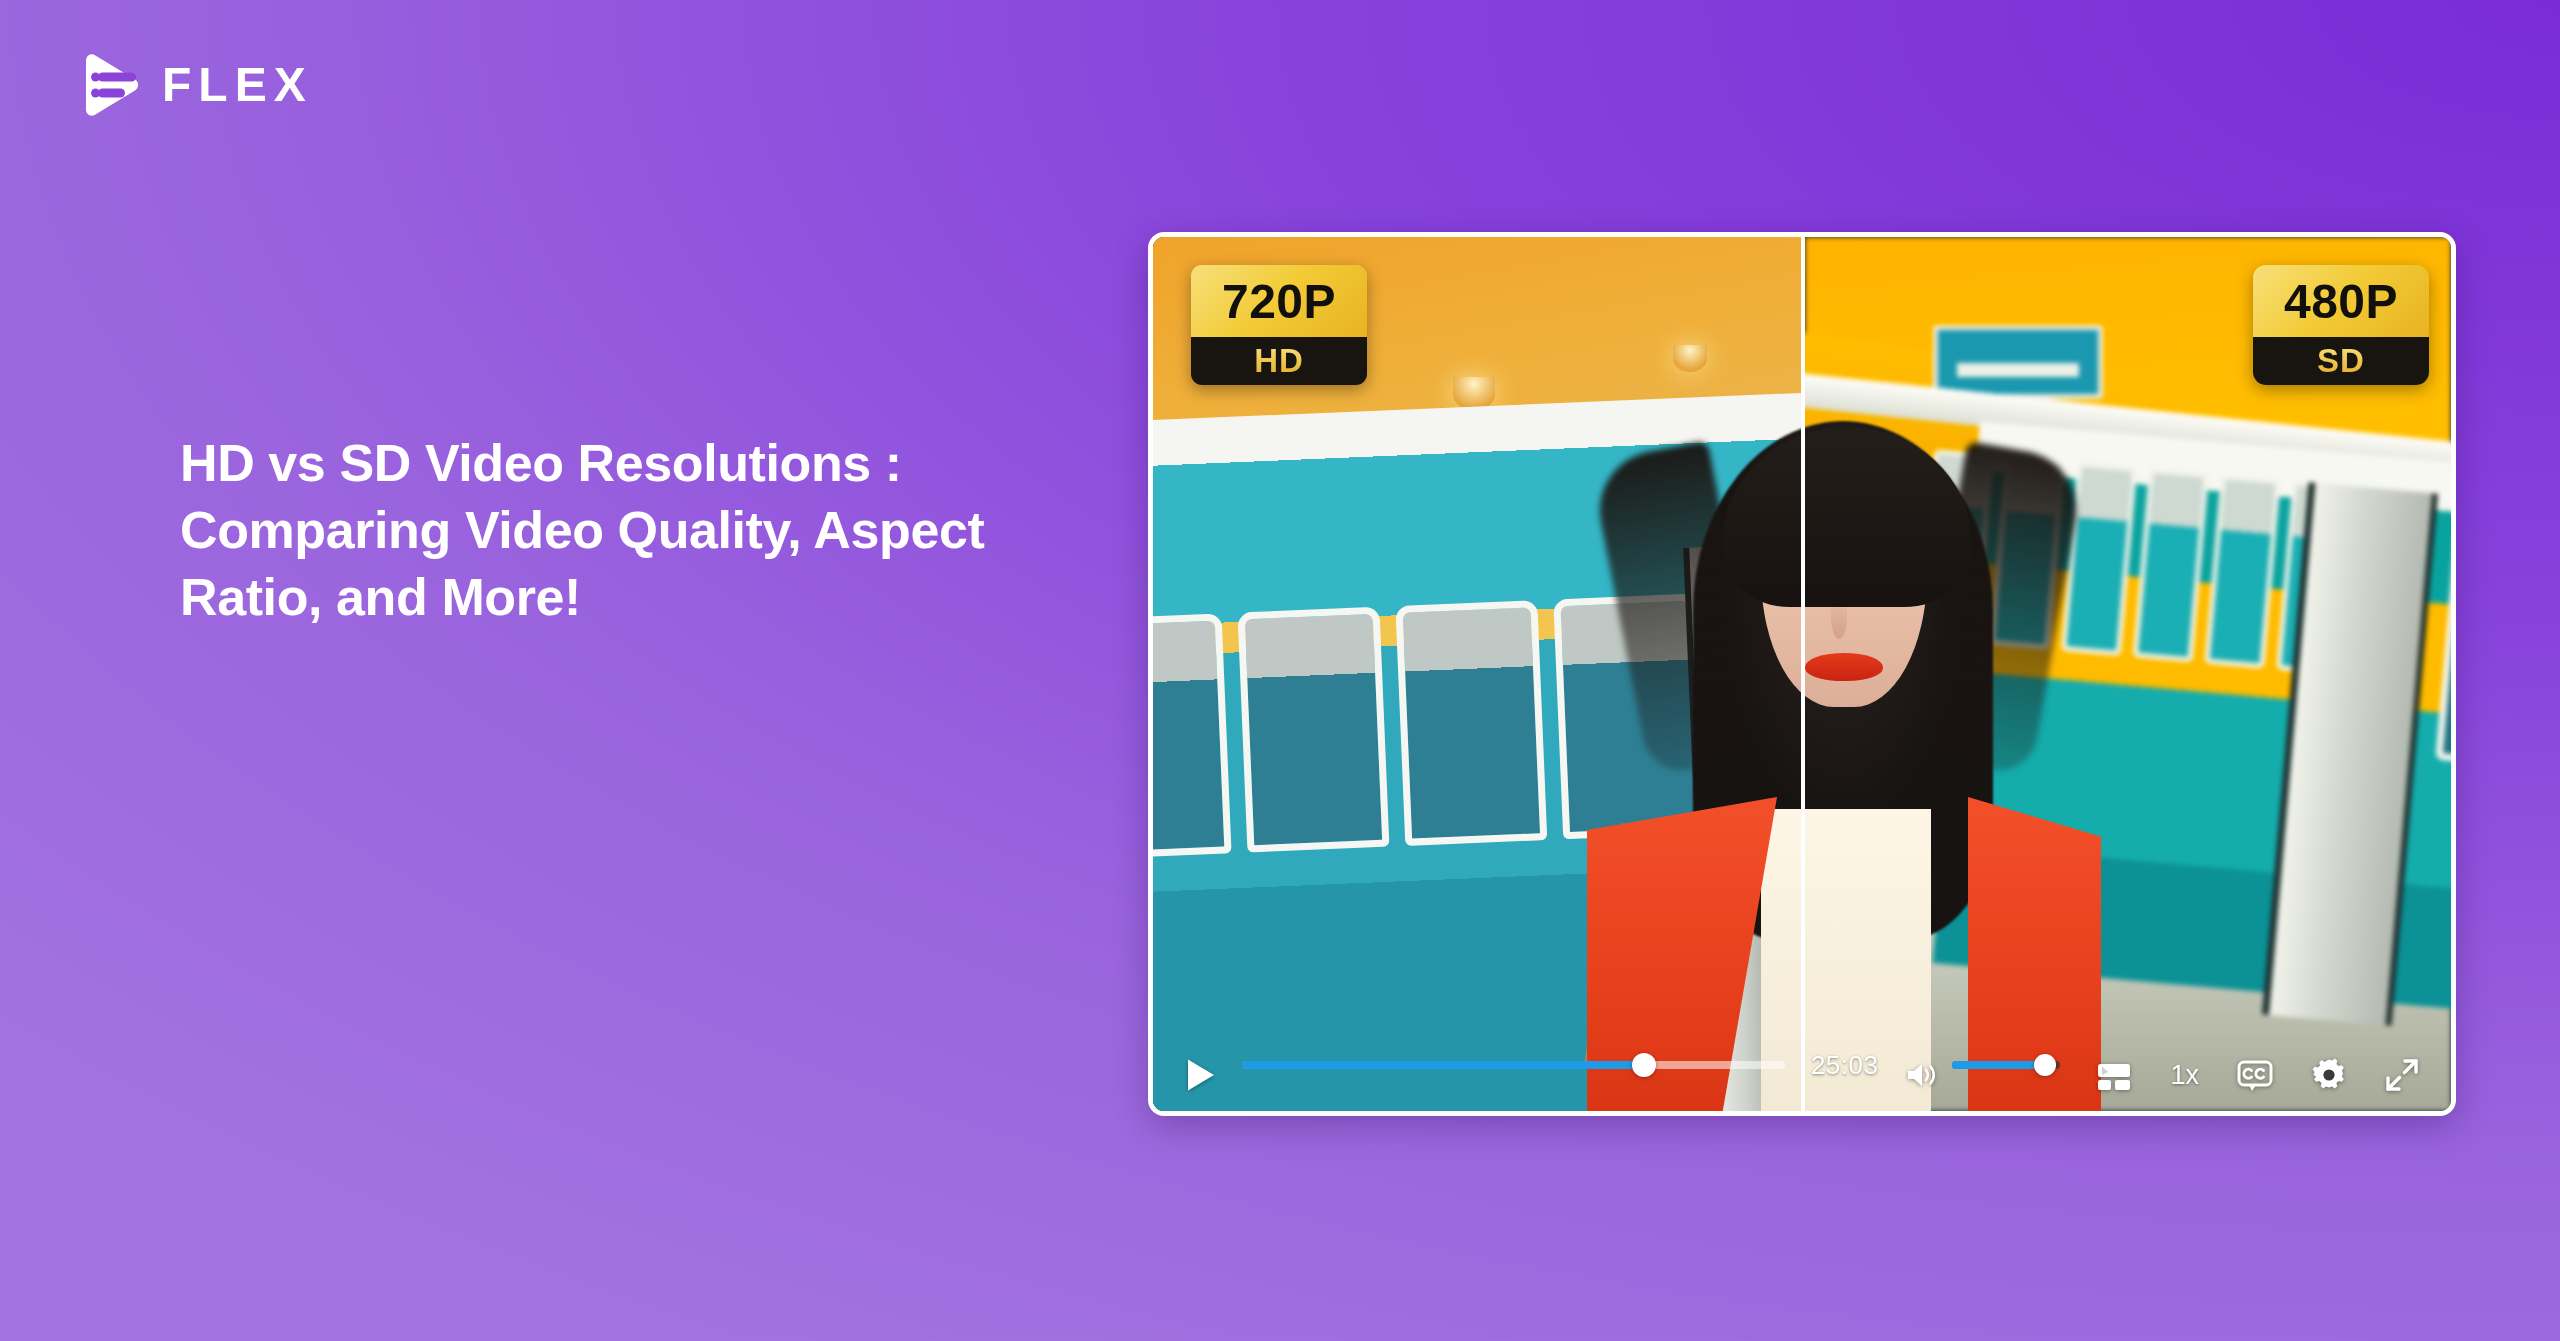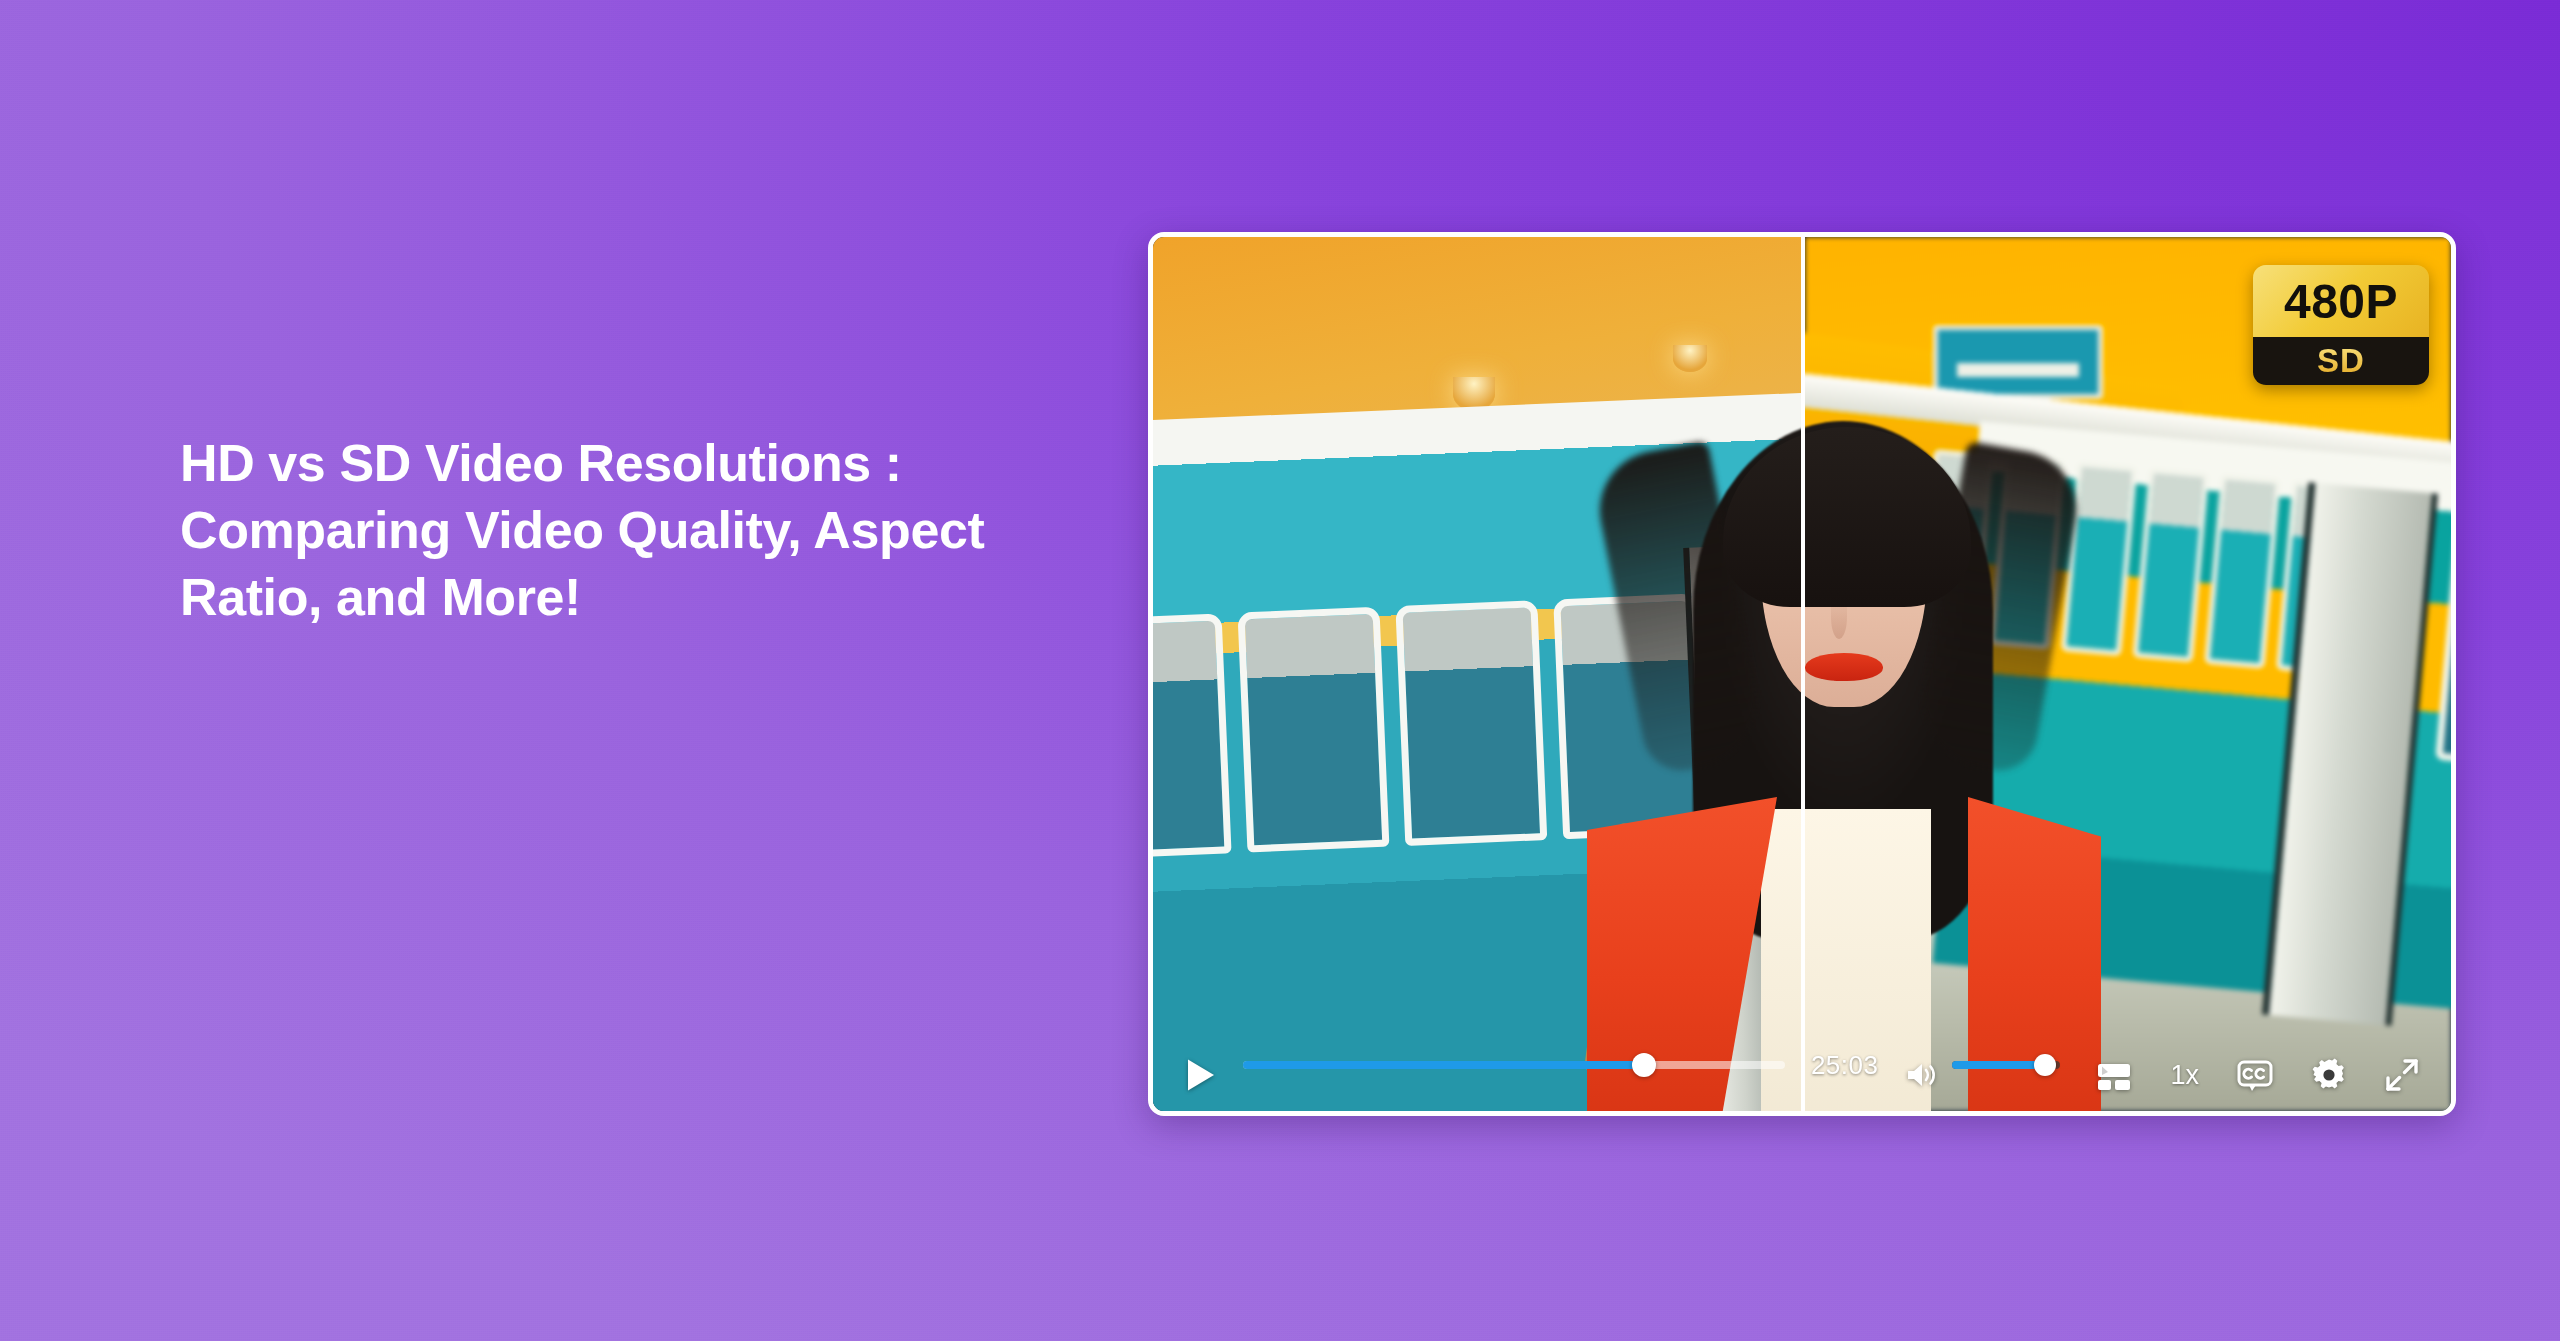--- a/index.html
+++ b/index.html
@@ -346,20 +346,30 @@
   #settings-btn { width:40px; height:40px; margin-right:34px; }
   #fullscreen-btn { width:38px; height:38px; }
   .ctl svg { display:block; filter:drop-shadow(0 1px 2px rgba(0,0,0,.4)); }
 </style>
 </head>
 <body>
 
 <div id="page">
   <div id="grain"></div>
 
+  <div id="brand">
+    <svg id="brand-mark" viewBox="0 0 62 66">
+      <path d="M8 8.5C8 3.6 12.9 0.7 17 3.2l40 24.4c4 2.4 4 8.3 0 10.8L17 62.8C12.9 65.3 8 62.4 8 57.5z" fill="#ffffff"></path>
+      <rect x="20" y="20.5" width="38" height="9" rx="4.5" fill="#8a44d8"></rect>
+      <rect x="20" y="36.5" width="27" height="9" rx="4.5" fill="#8a44d8"></rect>
+      <rect x="13" y="20.5" width="9" height="9" rx="4.5" fill="#8a44d8"></rect>
+      <rect x="13" y="36.5" width="9" height="9" rx="4.5" fill="#8a44d8"></rect>
+    </svg>
+    <div id="brand-name">FLEX</div>
+  </div>
 
   <h1 id="headline">HD vs SD Video Resolutions : Comparing Video Quality, Aspect Ratio, and More!</h1>
 
   <div id="player">
 
     <div class="half" id="half-hd">
       <div class="scene">
         <div class="sky"></div>
         <div class="lamp l1"></div>
         <div class="lamp l2"></div>
@@ -412,20 +422,28 @@
       <div class="brow r"></div>
       <div class="eye l"></div>
       <div class="eye r"></div>
       <div class="nose"></div>
       <div class="lips"></div>
       <div class="hair-front"></div>
     </div>
 
     <div id="divider"></div>
 
+    <div class="badge" id="badge-hd">
+      <div class="top">
+        <span>720P</span>
+      </div>
+      <div class="bot">
+        <span>HD</span>
+      </div>
+    </div>
 
     <div class="badge" id="badge-sd">
       <div class="top">
         <span>480P</span>
       </div>
       <div class="bot">
         <span>SD</span>
       </div>
     </div>
 

